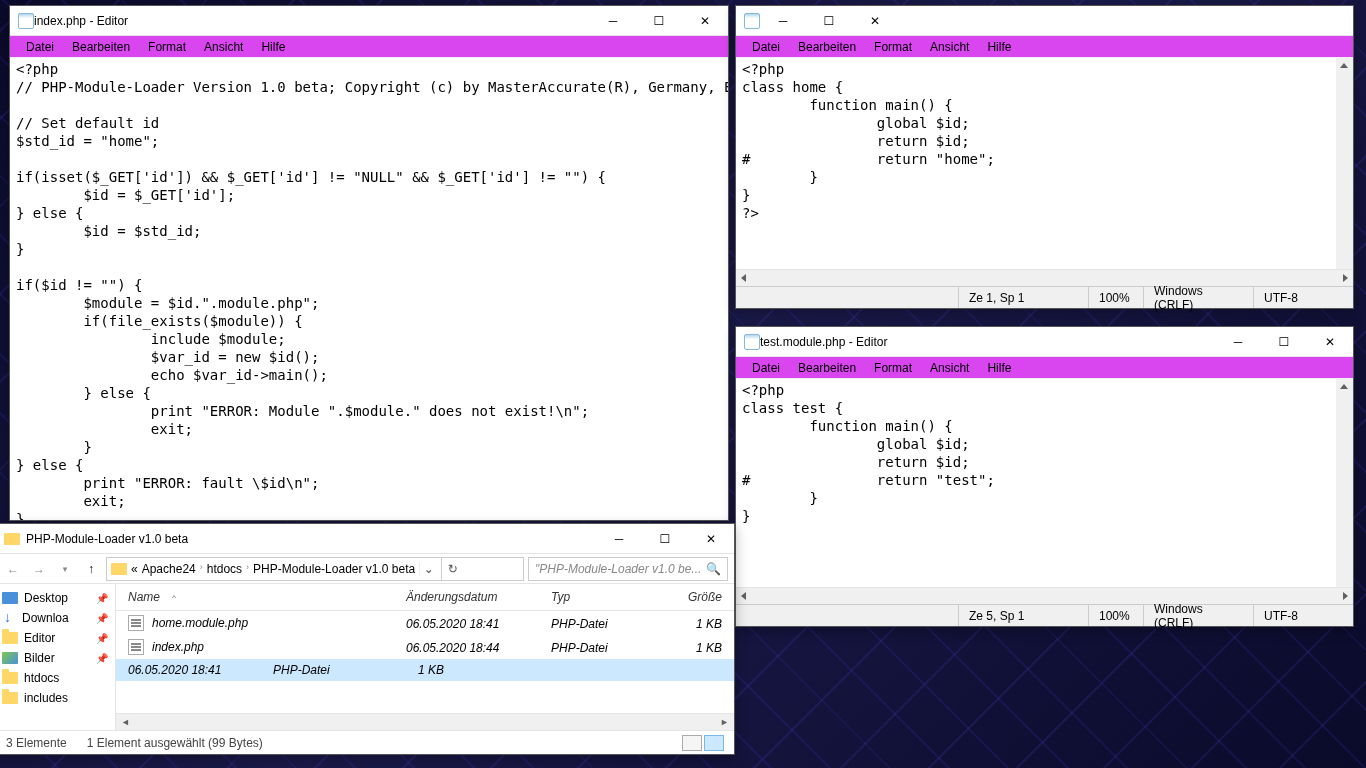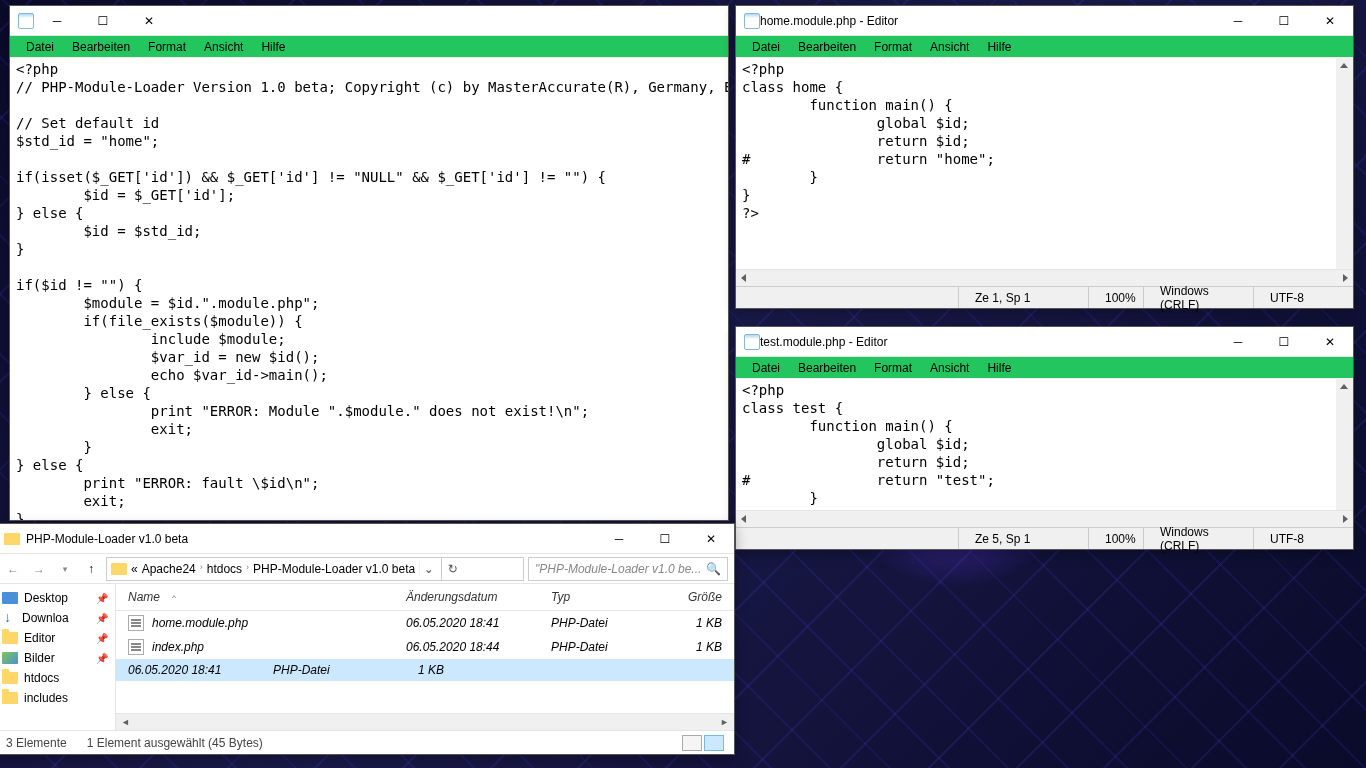--- a/index.html
+++ b/index.html
@@ -4,25 +4,25 @@
 <style>
 * { margin: 0; padding: 0; box-sizing: border-box; font-family: "Segoe UI", Tahoma, sans-serif; font-size: 12px; }
 body { width: 1366px; height: 768px; background: #0a0a2a; position: relative; overflow: hidden; }
 .circuit-bg { position: absolute; inset: 0; background: radial-gradient(circle at 30% 40%, #3a2a8a 0%, transparent 15%), radial-gradient(circle at 70% 60%, #5a3adf 0%, transparent 12%), linear-gradient(135deg, #0a0a2a 0%, #1a1a4a 50%, #0a0a2a 100%); }
 .circuit-bg::before { content: ""; position: absolute; inset: 0; background-image: repeating-linear-gradient(45deg, transparent 0 40px, #4a3aef22 40px 42px), repeating-linear-gradient(-45deg, transparent 0 60px, #6a4aff22 60px 62px); }
 .window { position: absolute; background: #fff; border: 1px solid #555; box-shadow: 0 4px 12px rgba(0,0,0,0.3); display: flex; flex-direction: column; }
 .titlebar { height: 30px; background: #fff; display: flex; align-items: center; padding-left: 8px; border-bottom: 1px solid #e5e5e5; }
 .titlebar .title { flex: 1; color: #000; }
 .win-controls { display: flex; }
 .win-btn { width: 46px; height: 30px; display: flex; align-items: center; justify-content: center; color: #000; cursor: default; }
-.menubar { height: 22px; display: flex; align-items: center; padding-left: 8px; gap: 2px; background: #22c55e; border-bottom: 1px solid #f0f0f0; }
+.menubar { height: 22px; display: flex; align-items: center; padding-left: 8px; gap: 2px; background: #d946ef; border-bottom: 1px solid #f0f0f0; }
 .menubar span { padding: 2px 8px; cursor: default; }
 .editor-content { flex: 1; padding: 2px 6px; font-family: Consolas, monospace; font-size: 14px; line-height: 18px; white-space: pre; overflow: hidden; color: #000; background: #fff; }
 .statusbar { height: 22px; border-top: 1px solid #ccc; display: flex; align-items: center; background: #f0f0f0; font-size: 11px; }
-.statusbar .cell { border-left: 1px solid #ccc; padding: 0 16px; height: 100%; display: flex; align-items: center; }
+.statusbar .cell { border-left: 1px solid #ccc; padding: 0 10px; height: 100%; display: flex; align-items: center; }
 .statusbar .spacer { flex: 1; }
 .scrollbar-h { height: 17px; background: #f0f0f0; border-top: 1px solid #e5e5e5; position: relative; }
 .scrollbar-h::before, .scrollbar-h::after { content: ""; position: absolute; top: 4px; width: 0; height: 0; border-top: 4px solid transparent; border-bottom: 4px solid transparent; }
 .scrollbar-h::before { left: 5px; border-right: 5px solid #606060; }
 .scrollbar-h::after { right: 5px; border-left: 5px solid #606060; }
 .scrollbar-v { position: absolute; right: 0; top: 52px; bottom: 0; width: 17px; background: #f0f0f0; }
 .scrollbar-v::before { content: ""; position: absolute; top: 5px; left: 4px; width: 0; height: 0; border-left: 4px solid transparent; border-right: 4px solid transparent; border-bottom: 5px solid #606060; }
 
 .explorer-toolbar { height: 30px; display: flex; align-items: center; padding: 0 6px; gap: 4px; border-bottom: 1px solid #e5e5e5; }
 .nav-btn { width: 22px; height: 22px; display: flex; align-items: center; justify-content: center; color: #888; }
@@ -38,21 +38,21 @@
 .sidebar-item .pin { margin-left: auto; color: #888; font-size: 10px; }
 .folder-icon { width: 16px; height: 12px; background: #ffd768; border-radius: 1px; display: inline-block; position: relative; }
 .folder-icon::before { content: ""; position: absolute; top: -3px; left: 0; width: 7px; height: 3px; background: #ffd768; border-radius: 1px 1px 0 0; }
 .file-list { flex: 1; display: flex; flex-direction: column; }
 .file-header { display: flex; border-bottom: 1px solid #e5e5e5; padding: 6px 0; font-size: 12px; color: #333; }
 .file-header > div, .file-row > div { padding: 0 12px; font-style: italic; }
 .col-name { flex: 1; display: flex; align-items: center; gap: 8px; }
 .col-date { width: 145px; }
 .col-type { width: 120px; }
 .col-size { width: 75px; text-align: right; }
-.file-row { display: flex; padding: 4px 0; align-items: center; font-size: 12px; }
+.file-row { display: flex; padding: 4px 0; align-items: flex-end; font-size: 12px; }
 .file-row.selected { background: #cce8ff; }
 .php-icon { width: 16px; height: 16px; background: #fff; border: 1px solid #aaa; position: relative; }
 .php-icon::after { content: ""; position: absolute; top: 3px; left: 2px; right: 2px; height: 2px; background: #888; box-shadow: 0 3px 0 #888, 0 6px 0 #888; }
 .explorer-status { height: 24px; border-top: 1px solid #e5e5e5; display: flex; align-items: center; padding: 0 10px; gap: 20px; font-size: 11px; color: #444; }
 .view-toggles { margin-left: auto; display: flex; gap: 2px; }
 .view-toggle { width: 20px; height: 16px; border: 1px solid #aaa; background: #f5f5f5; }
 .view-toggle.active { background: #cce8ff; border-color: #7ab8e8; }
 .notepad-icon { width: 16px; height: 16px; background: linear-gradient(#b0d8f0, #fff 30%); border: 1px solid #88b8d8; border-radius: 2px; }
 .explorer-icon-sm { width: 16px; height: 12px; background: #ffd768; border-radius: 1px; }
 .desktop-icon { width: 16px; height: 12px; background: #4a90d9; border-radius: 1px; }
@@ -65,20 +65,21 @@
 .sb-scroll { height: 17px; background: #f0f0f0; border-top: 1px solid #e5e5e5; display:flex; align-items:center; justify-content:space-between; padding:0 5px;}
 .sb-scroll span{font-size:9px;color:#606060;}
 </style>
 </head>
 <body>
 <div class="circuit-bg"></div>
 
 <div class="window" style="left:9px; top:5px; width:720px; height:516px;">
   <div class="titlebar">
     <span class="notepad-icon"></span>
+    <span class="title">index.php - Editor</span>
     <div class="win-controls">
       <div class="win-btn">─</div>
       <div class="win-btn">☐</div>
       <div class="win-btn close">✕</div>
     </div>
   </div>
   <div class="menubar">
     <span>Datei</span>
     <span>Bearbeiten</span>
     <span>Format</span>
@@ -109,21 +110,20 @@
         }
 } else {
         print "ERROR: fault \$id\n";
         exit;
 }</div>
 </div>
 
 <div class="window" style="left:735px; top:5px; width:619px; height:304px;">
   <div class="titlebar">
     <span class="notepad-icon"></span>
-    <span class="title">home.module.php - Editor</span>
     <div class="win-controls">
       <div class="win-btn">─</div>
       <div class="win-btn">☐</div>
       <div class="win-btn close">✕</div>
     </div>
   </div>
   <div class="menubar">
     <span>Datei</span>
     <span>Bearbeiten</span>
     <span>Format</span>
@@ -143,21 +143,21 @@
   <div class="scrollbar-h"></div>
   <div class="statusbar">
     <div class="spacer"></div>
     <div class="cell" style="width:130px;">Ze 1, Sp 1</div>
     <div class="cell" style="width:55px;">100%</div>
     <div class="cell" style="width:110px;">Windows (CRLF)</div>
     <div class="cell" style="width:100px;">UTF-8</div>
   </div>
 </div>
 
-<div class="window" style="left:735px; top:326px; width:619px; height:224px;">
+<div class="window" style="left:735px; top:326px; width:619px; height:301px;">
   <div class="titlebar">
     <span class="notepad-icon"></span>
     <span class="title">test.module.php - Editor</span>
     <div class="win-controls">
       <div class="win-btn">─</div>
       <div class="win-btn">☐</div>
       <div class="win-btn close">✕</div>
     </div>
   </div>
   <div class="menubar">
@@ -293,19 +293,19 @@
         </div>
       <div style="flex:1"></div>
       <div class="sb-scroll">
           <span>◄</span>
           <span>►</span>
         </div>
     </div>
   </div>
   <div class="explorer-status">
     <span>3 Elemente</span>
-    <span>1 Element ausgewählt (45 Bytes)</span>
+    <span>1 Element ausgewählt (99 Bytes)</span>
     <div class="view-toggles">
       <div class="view-toggle"></div>
       <div class="view-toggle active"></div>
     </div>
   </div>
 </div>
 
 </body></html>

